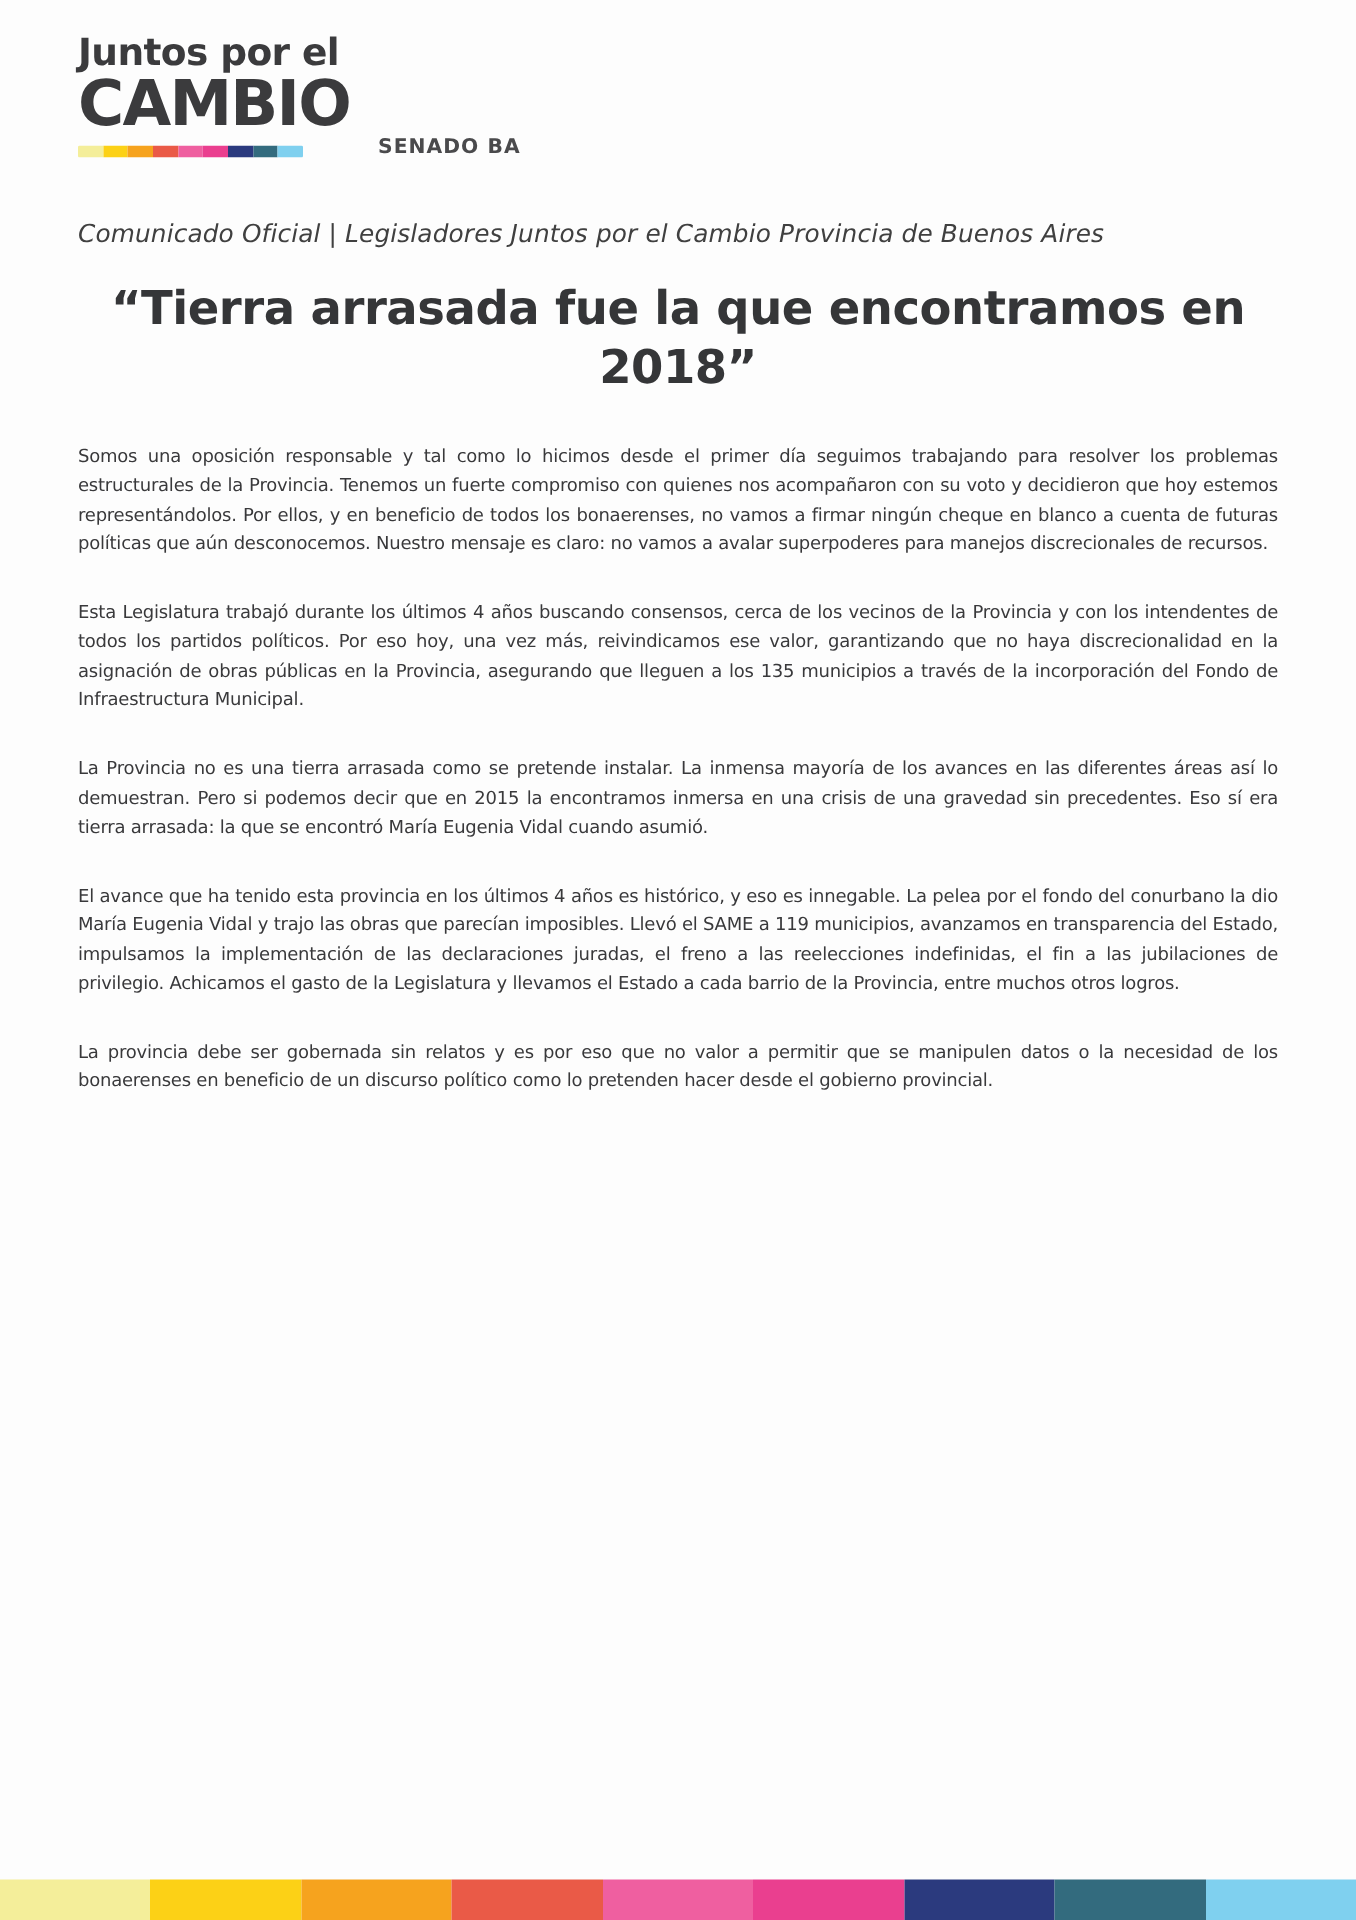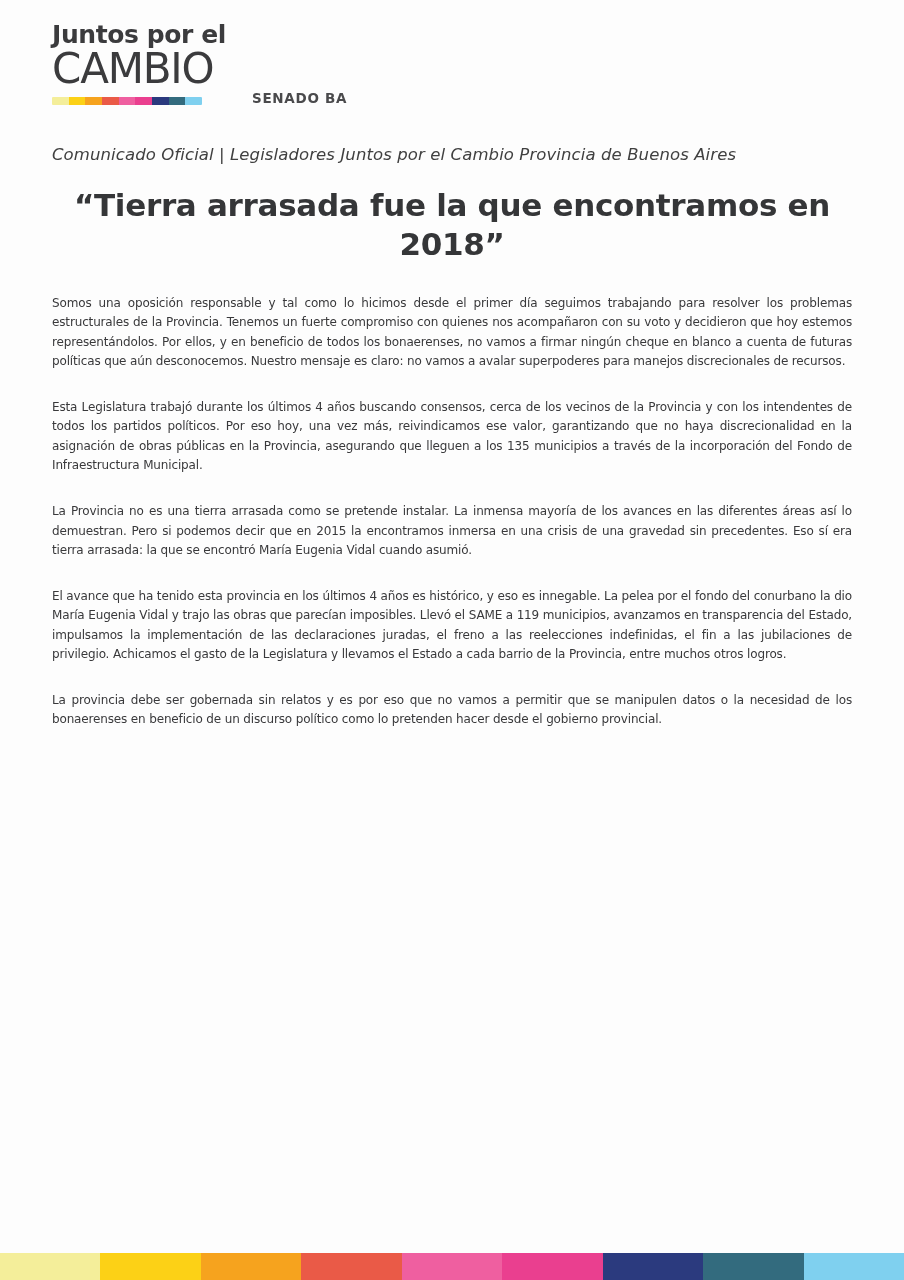--- a/index.html
+++ b/index.html
@@ -37,21 +37,21 @@
     font-size: 25px;
     font-weight: bold;
     color: #3b3b3d;
     letter-spacing: -0.4px;
     display: block;
     margin-bottom: 1px;
     font-family: "DejaVu Sans", sans-serif;
   }
   .logo-line2 {
     font-size: 42px;
-    font-weight: normal;
+    font-weight: bold;
     color: #3b3b3d;
     letter-spacing: -1.2px;
     display: block;
     line-height: 0.98;
     font-family: "DejaVu Sans", sans-serif;
   }
   .logo-strip-row {
     display: flex;
     align-items: flex-end;
     margin-top: 5px;
@@ -158,21 +158,21 @@
 
   <div class="kicker">Comunicado Oficial | Legisladores Juntos por el Cambio Provincia de Buenos Aires</div>
 
   <h1 class="headline">“Tierra arrasada fue la que encontramos en 2018”</h1>
 
   <div class="body-copy">
       <p>Somos una oposición responsable y tal como lo hicimos desde el primer día seguimos trabajando para resolver los problemas estructurales de la Provincia. Tenemos un fuerte compromiso con quienes nos acompañaron con su voto y decidieron que hoy estemos representándolos. Por ellos, y en beneficio de todos los bonaerenses, no vamos a firmar ningún cheque en blanco a cuenta de futuras políticas que aún desconocemos. Nuestro mensaje es claro: no vamos a avalar superpoderes para manejos discrecionales de recursos.</p>
       <p>Esta Legislatura trabajó durante los últimos 4 años buscando consensos, cerca de los vecinos de la Provincia y con los intendentes de todos los partidos políticos. Por eso hoy, una vez más,  reivindicamos ese valor, garantizando que no haya discrecionalidad en la asignación de obras públicas en la Provincia, asegurando que lleguen a los 135 municipios a través de la incorporación del Fondo de Infraestructura Municipal.</p>
       <p>La Provincia no es una tierra arrasada como se pretende instalar. La inmensa mayoría de los avances en las diferentes áreas así lo demuestran. Pero si podemos decir que en 2015 la encontramos inmersa en una crisis de una gravedad sin precedentes. Eso sí era  tierra arrasada: la que se encontró María Eugenia Vidal cuando asumió.</p>
       <p>El avance que ha tenido esta provincia en los últimos 4 años es histórico,  y eso es innegable.  La pelea por el fondo del conurbano la dio María Eugenia Vidal y trajo las obras que parecían imposibles. Llevó el SAME a 119 municipios, avanzamos en transparencia del Estado, impulsamos la implementación de las declaraciones juradas, el freno a las reelecciones indefinidas, el fin a las jubilaciones de privilegio. Achicamos el gasto de la Legislatura y llevamos el Estado a cada barrio de la Provincia, entre muchos otros logros.</p>
-      <p>La provincia debe ser gobernada sin relatos y es por eso que no vamos a permitir que se manipulen datos o la necesidad de los bonaerenses en beneficio de un discurso político como lo pretenden hacer desde el gobierno provincial.</p>
+      <p>La provincia debe ser gobernada sin relatos y es por eso que no valor a permitir que se manipulen datos o la necesidad de los bonaerenses en beneficio de un discurso político como lo pretenden hacer desde el gobierno provincial.</p>
     </div>
 
   <div class="footer-bar">
       <i style="background: rgb(244, 238, 154);"></i>
       <i style="background: rgb(252, 209, 22);"></i>
       <i style="background: rgb(246, 163, 30);"></i>
       <i style="background: rgb(234, 90, 71);"></i>
       <i style="background: rgb(239, 95, 160);"></i>
       <i style="background: rgb(234, 63, 143);"></i>
       <i style="background: rgb(43, 58, 126);"></i>

